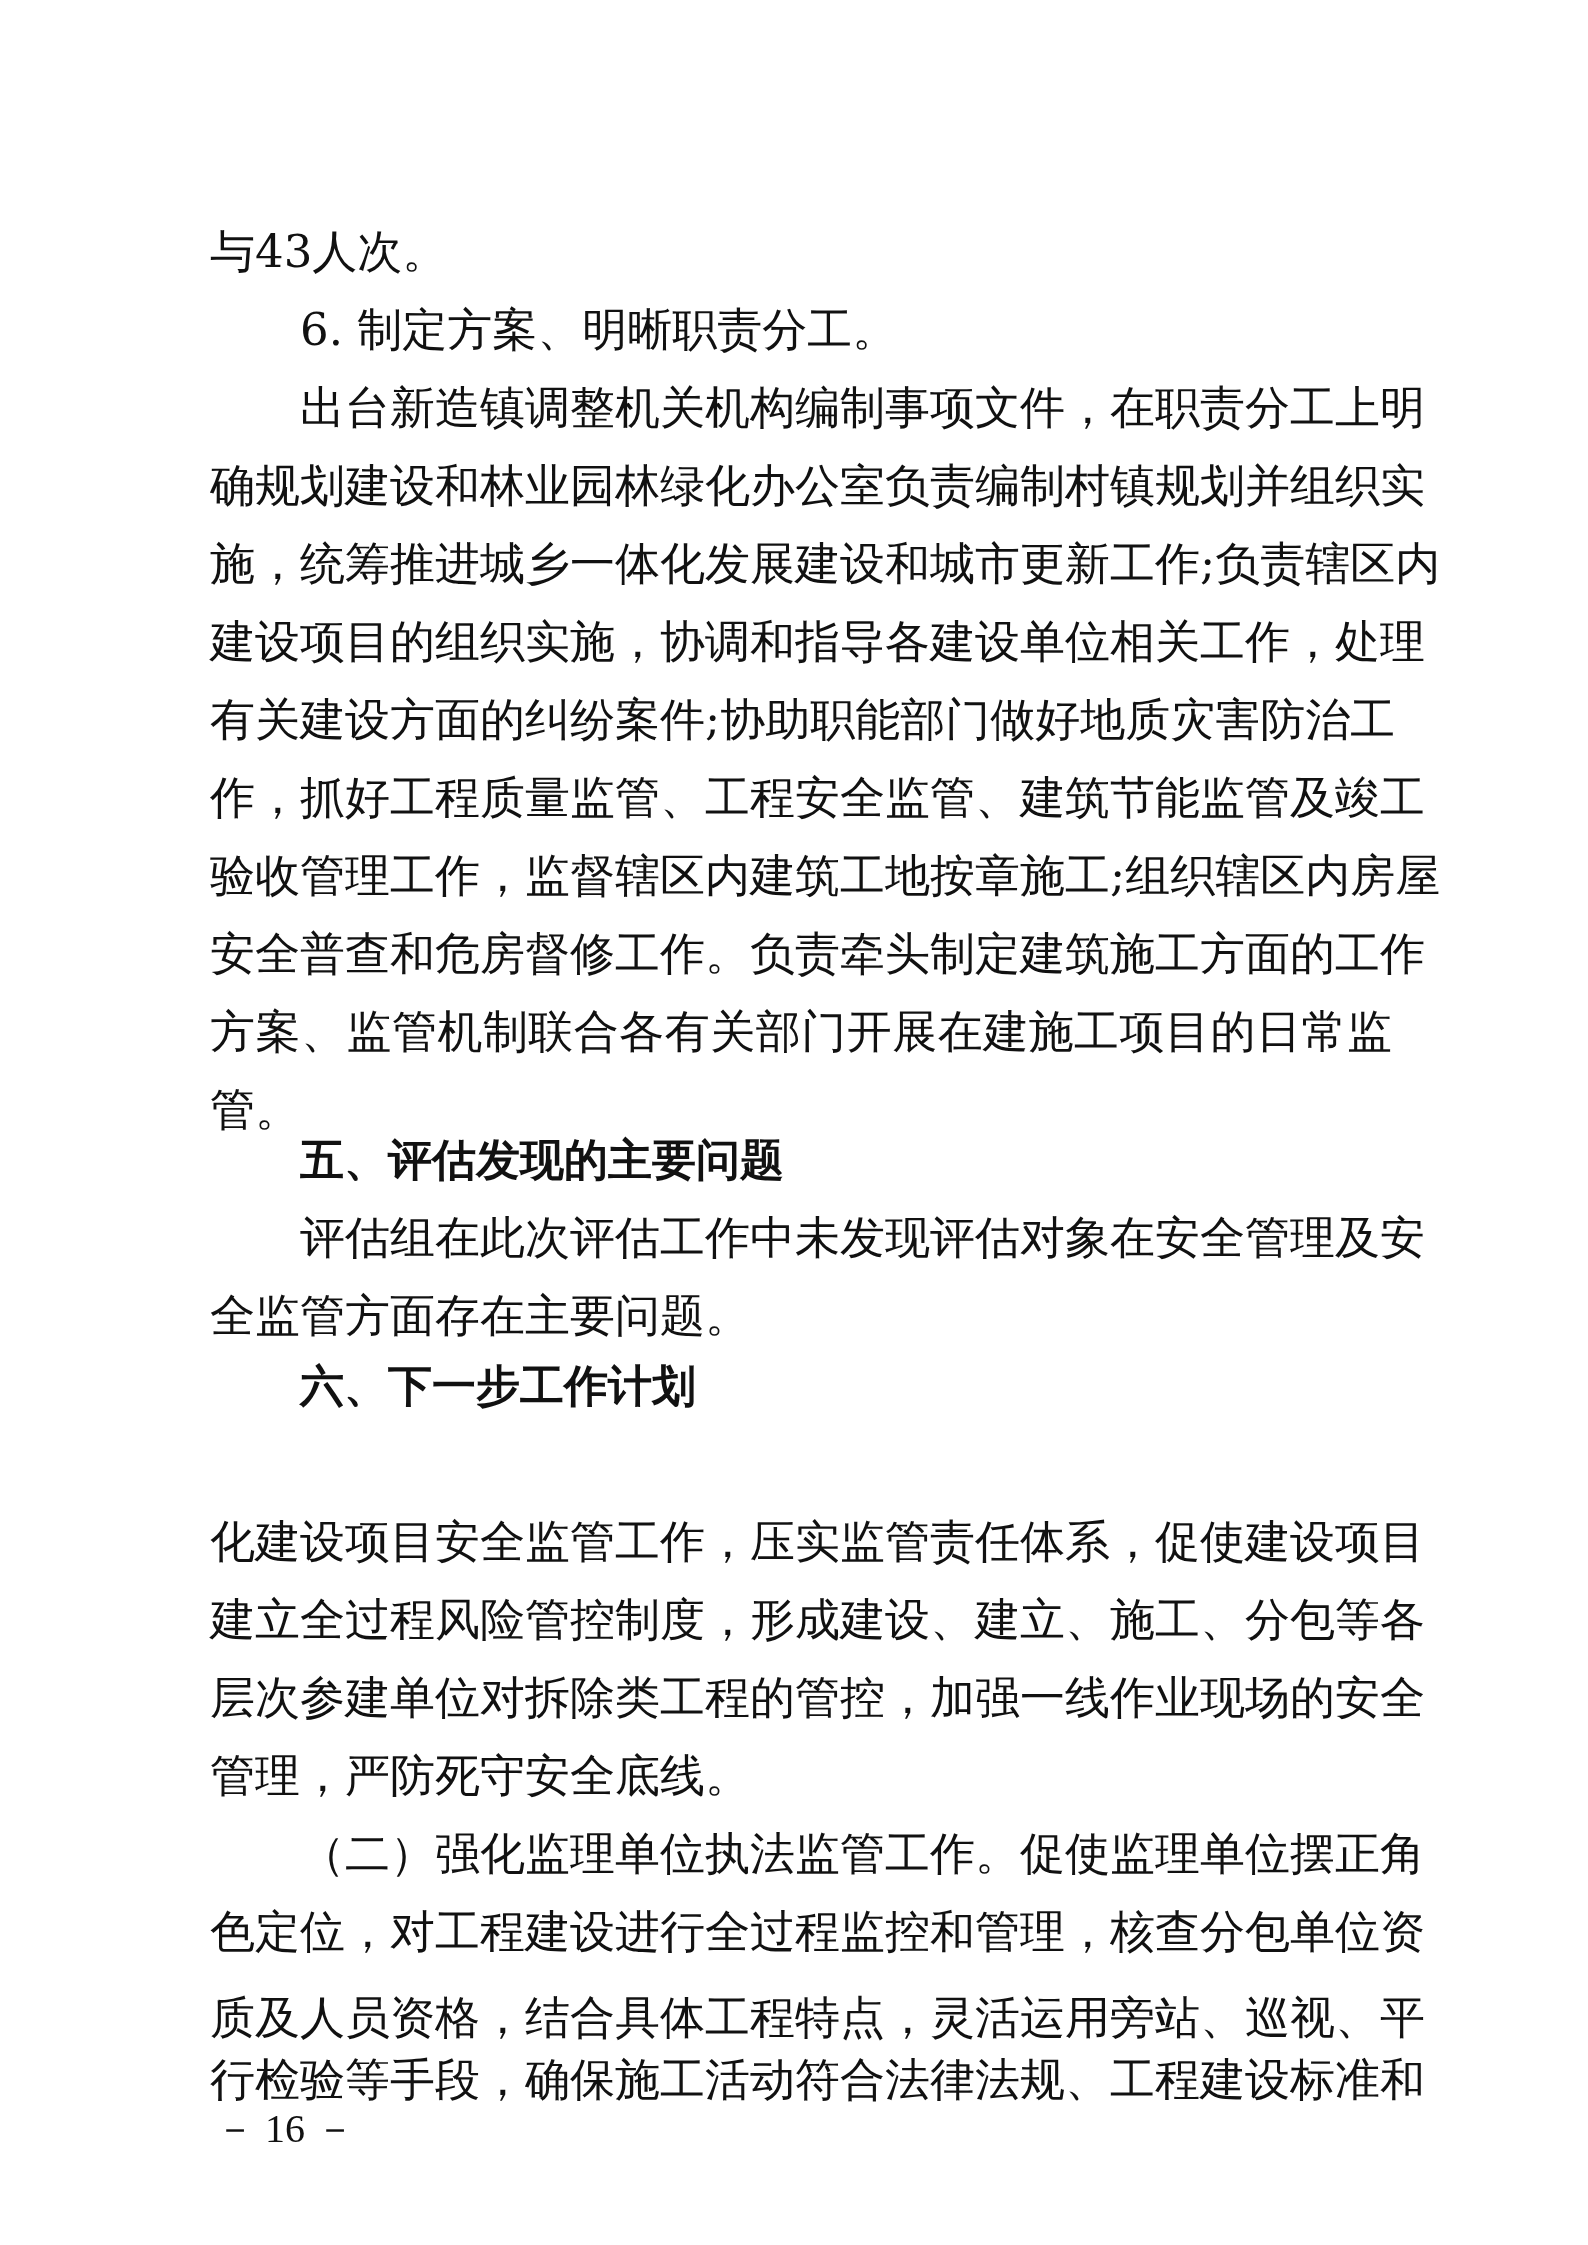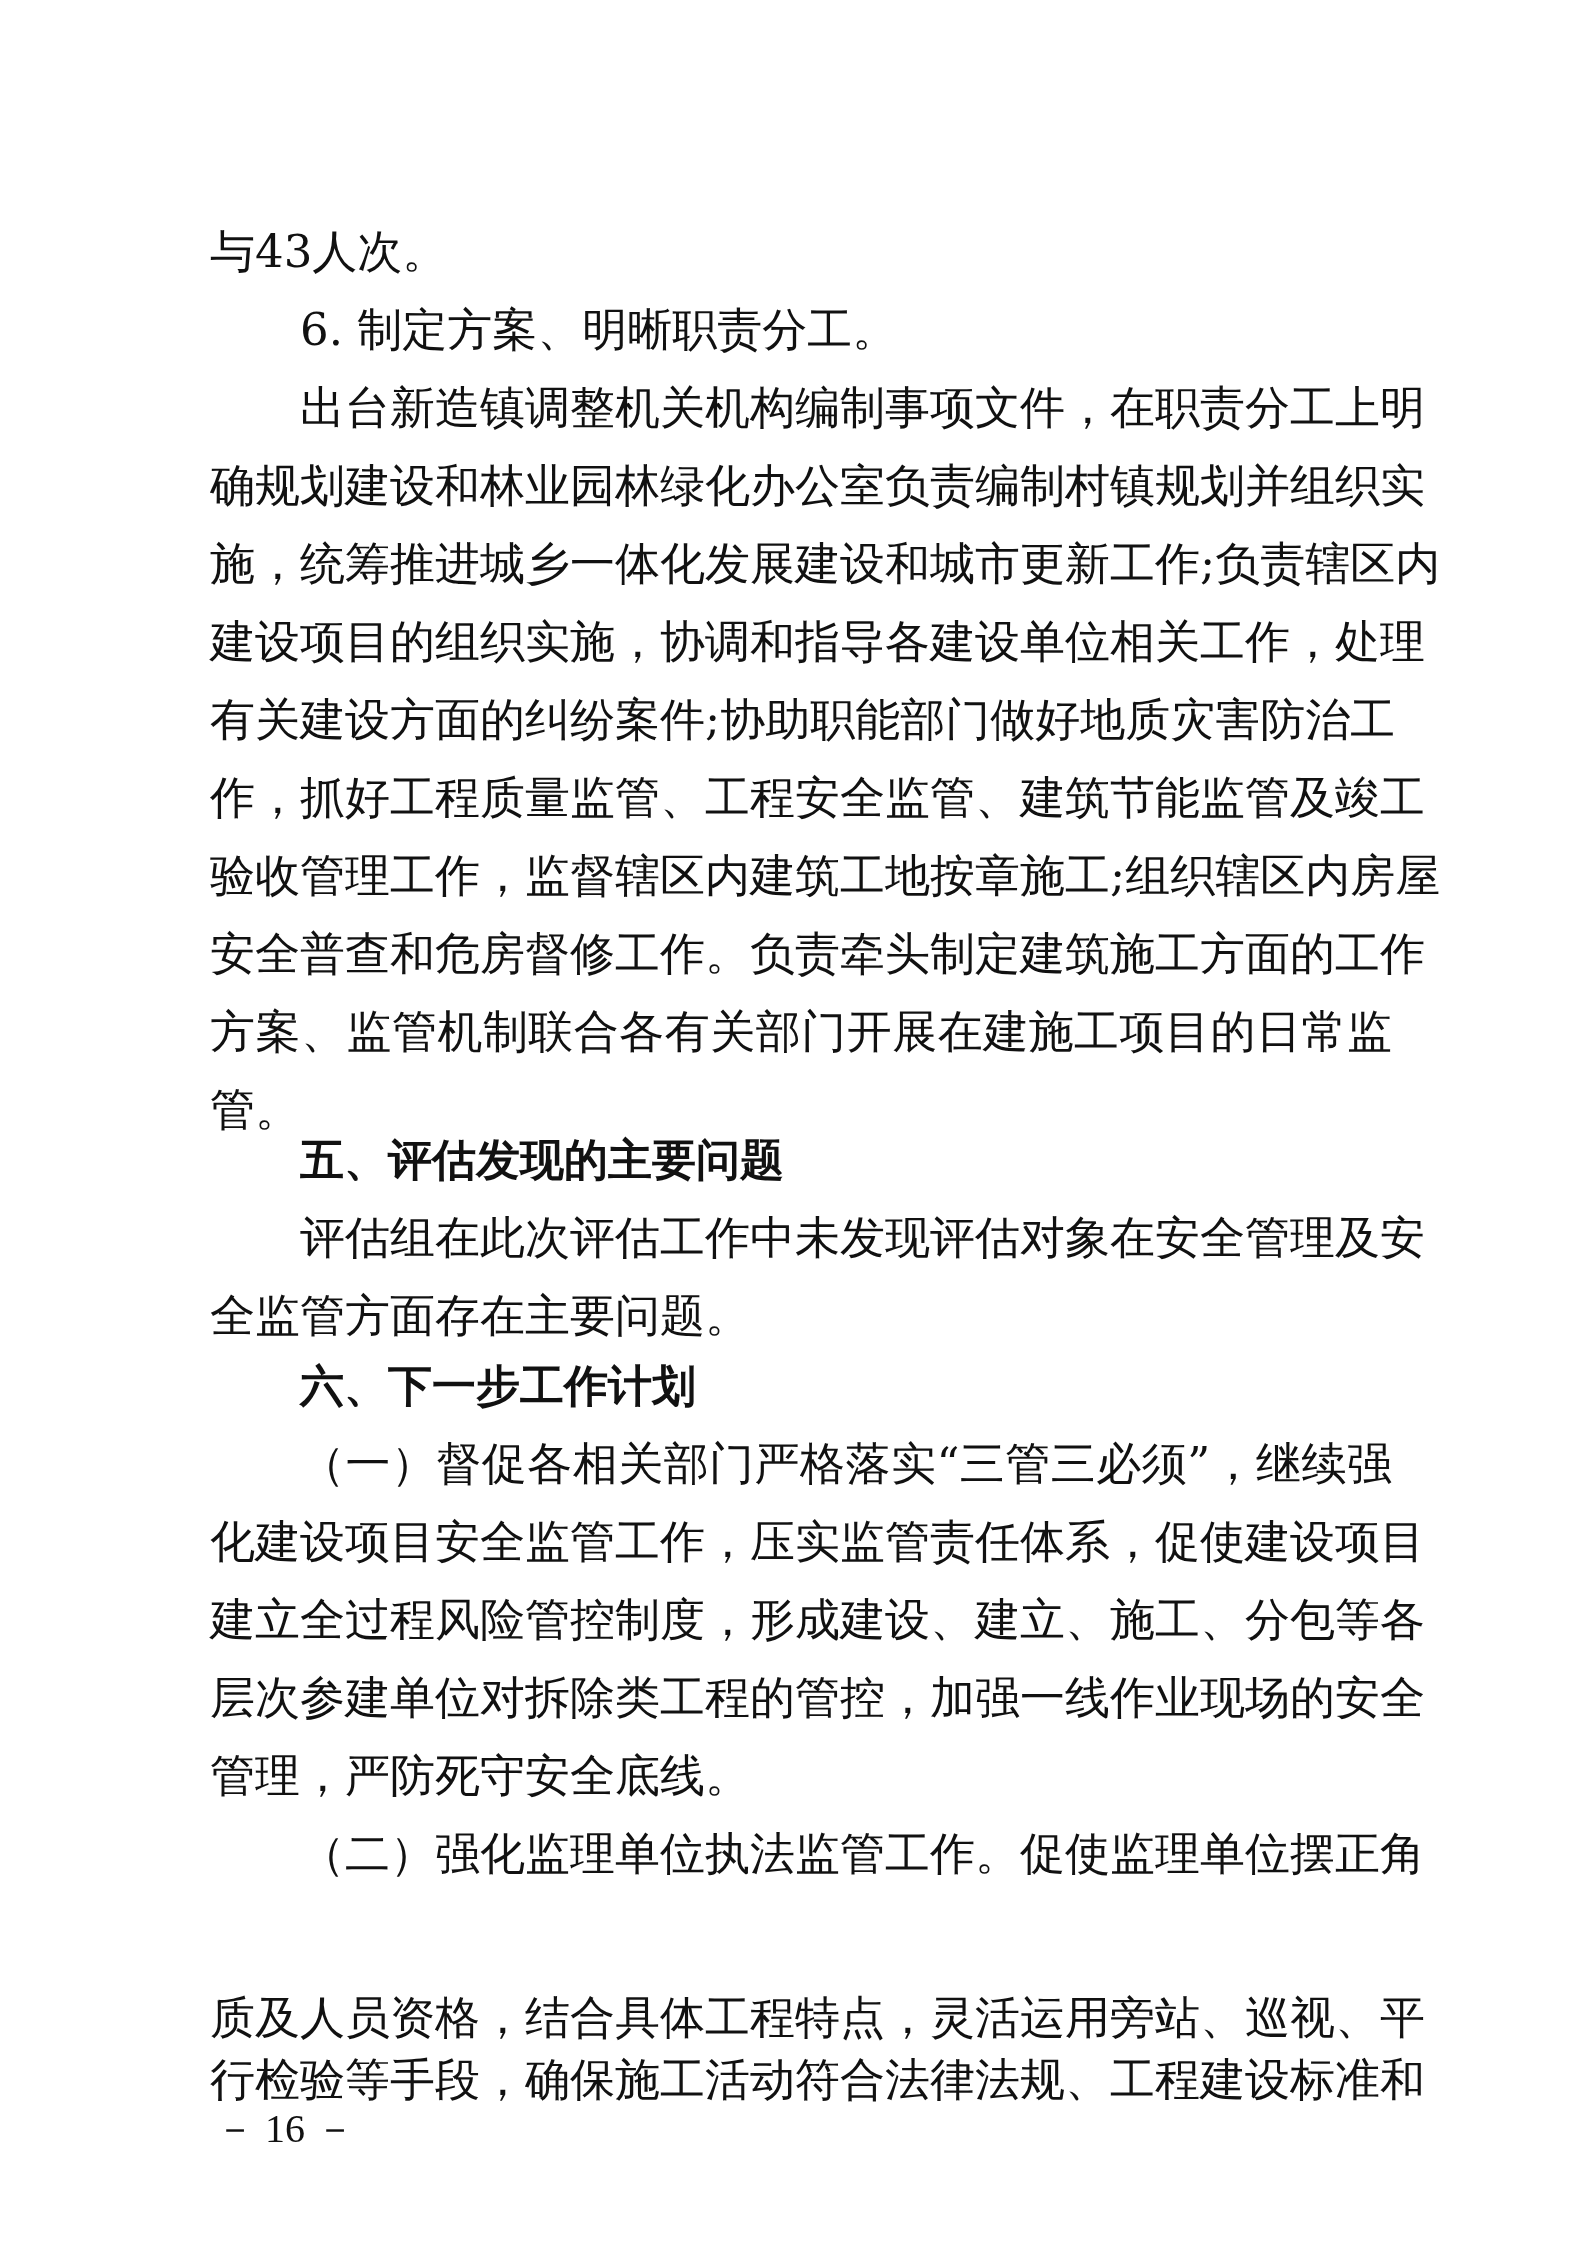--- a/index.html
+++ b/index.html
@@ -78,25 +78,25 @@
   <div class="line just" style="top:1002px;">方案、监管机制联合各有关部门开展在建施工项目的日常监</div>
   <div class="line" style="top:1080px;">管。</div>
 
   <div class="line indent just" style="top:1208px;">评估组在此次评估工作中未发现评估对象在安全管理及安</div>
 
   <div class="line indent heading" style="top:1130px;">五、评估发现的主要问题</div>
   <div class="line" style="top:1286px;">全监管方面存在主要问题。</div>
 
   <div class="line indent heading" style="top:1356px;">六、下一步工作计划</div>
 
-  <div class="line indent just" style="top:1434px;">（一）督促各相关部门严格落实“三管三必须”，继续强</div>
   <div class="line just" style="top:1512px;">化建设项目安全监管工作，压实监管责任体系，促使建设项目</div>
   <div class="line just" style="top:1590px;">建立全过程风险管控制度，形成建设、建立、施工、分包等各</div>
   <div class="line just" style="top:1668px;">层次参建单位对拆除类工程的管控，加强一线作业现场的安全</div>
   <div class="line" style="top:1746px;">管理，严防死守安全底线。</div>
 
   <div class="line indent just" style="top:1824px;">（二）强化监理单位执法监管工作。促使监理单位摆正角</div>
+  <div class="line just" style="top:1902px;">色定位，对工程建设进行全过程监控和管理，核查分包单位资</div>
   <div class="line just" style="top:1980px;margin-top:8px;">质及人员资格，结合具体工程特点，灵活运用旁站、巡视、平</div>
   <div class="line just" style="top:2050px;">行检验等手段，确保施工活动符合法律法规、工程建设标准和</div>
 
   <div class="page-number">－ 16 －</div>
 
 </div>
 
 </body></html>

